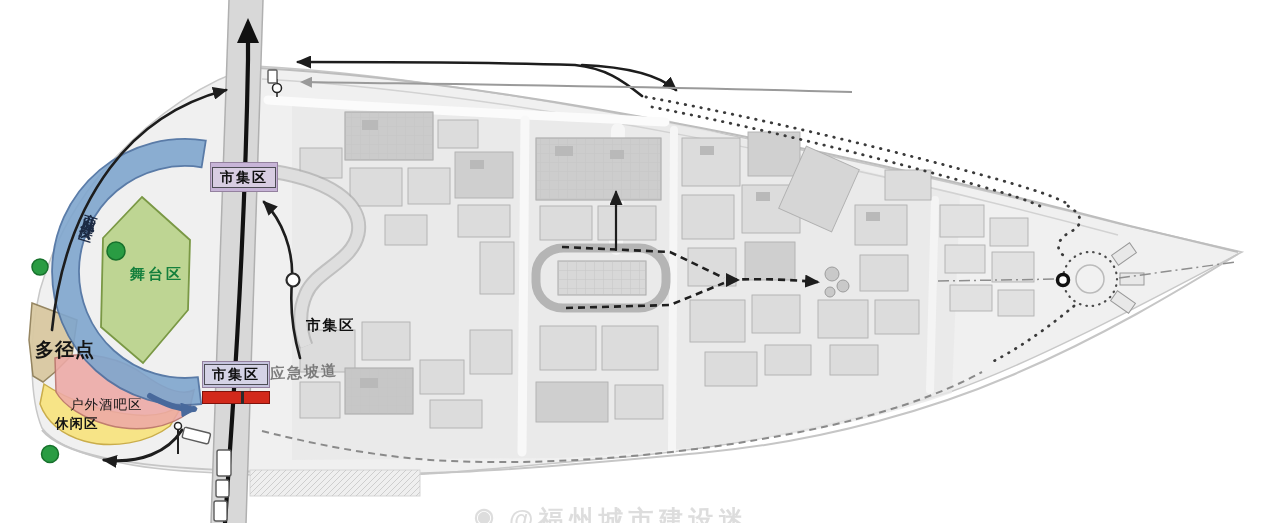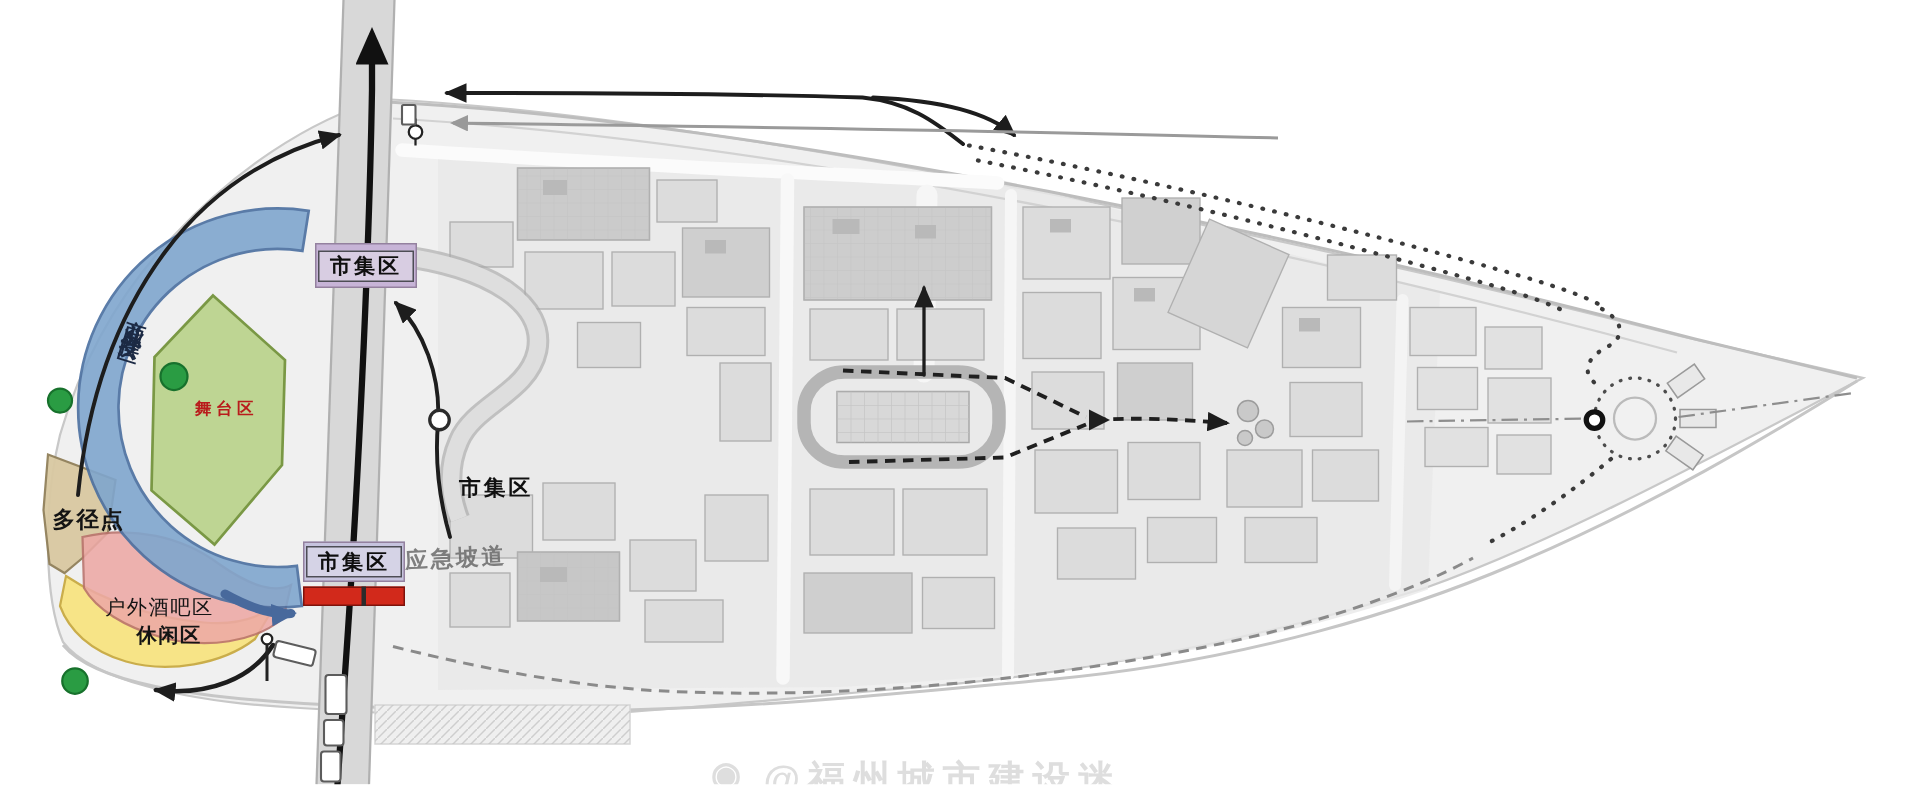--- a/index.html
+++ b/index.html
@@ -2,24 +2,24 @@
 <html><head>
 <meta charset="utf-8">
 <style>
   html,body{margin:0;padding:0;background:#ffffff;}
   #stage{position:relative;width:1280px;height:523px;background:#ffffff;overflow:hidden;
          font-family:"Liberation Sans", sans-serif;}
   #plan-svg{position:absolute;left:0;top:0;}
   .lbl{position:absolute;color:#141414;white-space:nowrap;}
   #lbl-arc{left:87px;top:203px;writing-mode:vertical-rl;transform:rotate(17deg);
            transform-origin:50% 0;font-size:14px;font-weight:bold;letter-spacing:4px;color:#1c2a44;}
-  #lbl-stage{left:130px;top:265px;font-size:11px;font-weight:bold;letter-spacing:3px;color:#b91c1c;}
-  #lbl-multipath{left:35px;top:337px;font-size:15px;font-weight:bold;letter-spacing:1px;}
+  #lbl-stage{left:130px;top:265px;font-size:15px;font-weight:bold;letter-spacing:3px;color:#15803d;}
+  #lbl-multipath{left:35px;top:337px;font-size:19px;font-weight:bold;letter-spacing:1px;}
   #lbl-bar{left:70px;top:396px;font-size:13.5px;font-weight:normal;letter-spacing:1px;}
-  #lbl-leisure{left:55px;top:415px;font-size:13.5px;font-weight:bold;letter-spacing:1px;margin-left:36px;}
+  #lbl-leisure{left:55px;top:415px;font-size:13.5px;font-weight:bold;letter-spacing:1px;}
   .market-box{position:absolute;background:#c7b4d7;border:1.5px solid #94819f;box-sizing:border-box;
               display:flex;align-items:center;justify-content:center;}
   .market-inner{border:1px solid #4d4d55;background:#d8cde2;padding:0px 7px;font-size:14px;
                 font-weight:bold;letter-spacing:2px;color:#0f0f0f;line-height:19px;}
   #market-top{left:210px;top:162px;width:68px;height:30px;}
   #market-bottom{left:202px;top:361px;width:68px;height:27px;background:#c6c3de;}
   #red-bar{position:absolute;left:202px;top:391px;width:68px;height:13px;background:#d2291b;
            border:1px solid #7e120b;box-sizing:border-box;}
   #red-bar-tick{position:absolute;left:57%;top:-1px;width:3px;height:13px;background:#2b2b2b;}
   #market-mid{left:306px;top:316px;font-size:14.5px;font-weight:bold;letter-spacing:2px;color:#101010;}

